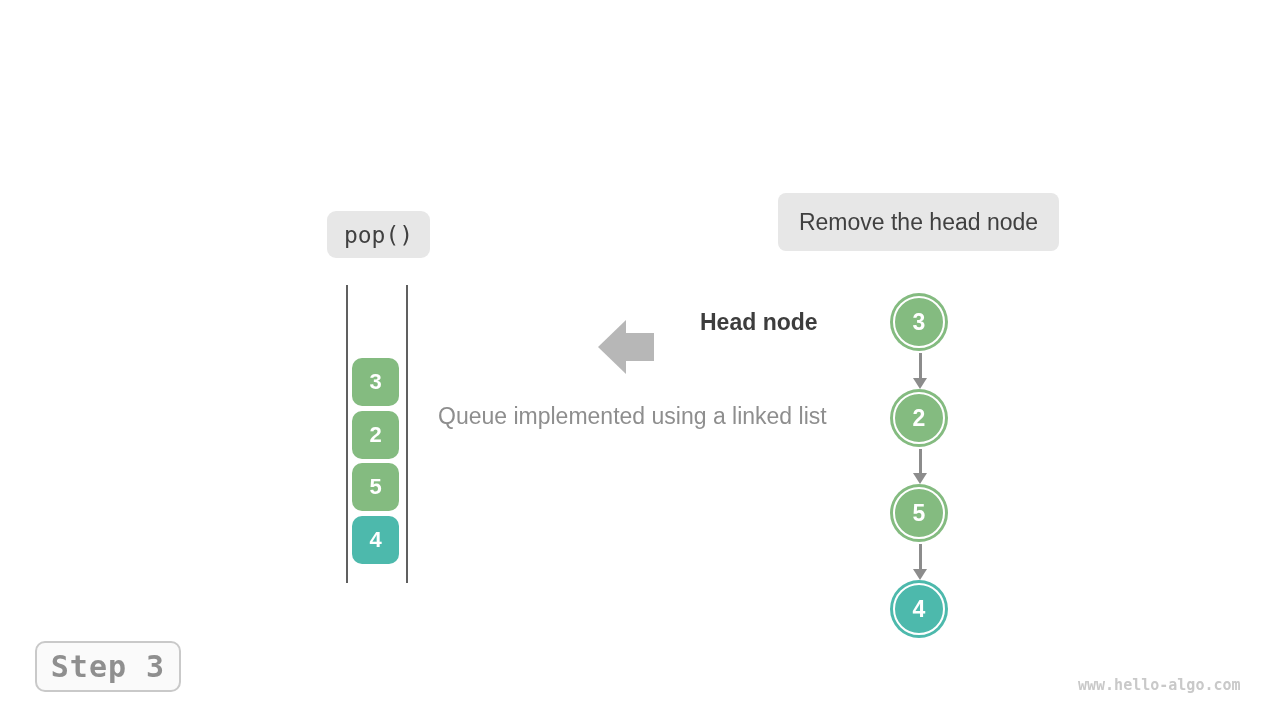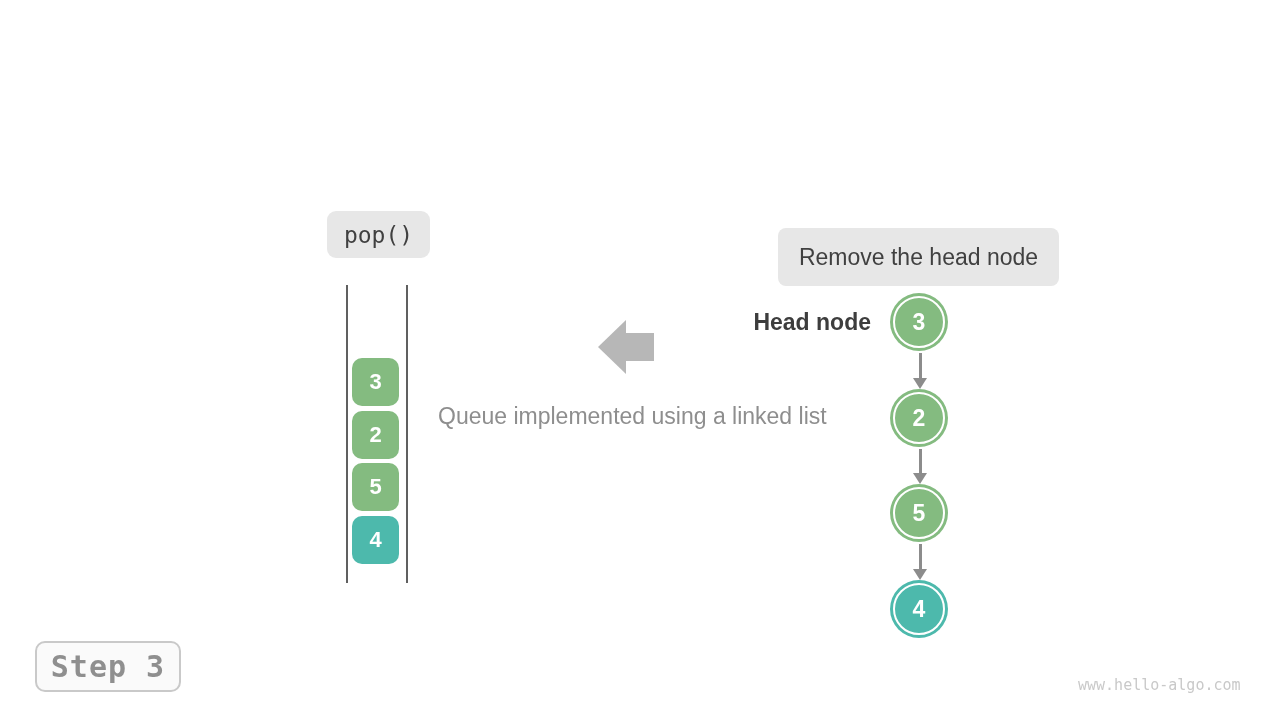--- a/index.html
+++ b/index.html
@@ -23,21 +23,20 @@
   .pill.op {
     left: 327px; top: 211px; width: 103px; height: 47px;
     border-radius: 9px;
     font-family: "DejaVu Sans Mono", monospace;
     font-size: 23px;
   }
   .pill.annot {
     left: 778px; top: 193px; width: 281px; height: 58px;
     border-radius: 8px;
     font-size: 23px;
-    margin-top: 35px;
   }
   
   .rail {
     position: absolute;
     top: 285px;
     width: 2px;
     height: 298px;
     background: #606060;
   }
   .rail.left  { left: 346px; }
@@ -112,21 +111,20 @@
   .ll-arrow .head {
     width: 0; height: 0;
     border-left: 7px solid transparent;
     border-right: 7px solid transparent;
     border-top: 11px solid #8c8c8c;
   }
   .node-label {
     position: absolute;
     width: 171px;
     left: 700px;
-    text-align: right;
     font-size: 23px;
     font-weight: bold;
     color: #3d3d3d;
     white-space: nowrap;
   }
   .node-label.head { top: 309px; }
   .node-label.tail { top: 597px; }
   
   .step-badge {
     position: absolute;
@@ -146,20 +144,21 @@
     letter-spacing: 1px;
   }
   
   .watermark {
     position: absolute;
     left: 1078px; top: 676px;
     font-family: "DejaVu Sans Mono", monospace;
     font-size: 15px;
     color: #c9c9c9;
     white-space: nowrap;
+    font-weight: bold;
   }
 </style>
 </head>
 <body>
 
 <div class="canvas">
 
   <div class="pill op">pop()</div>
 
   <div class="pill annot">Remove the head node</div>

